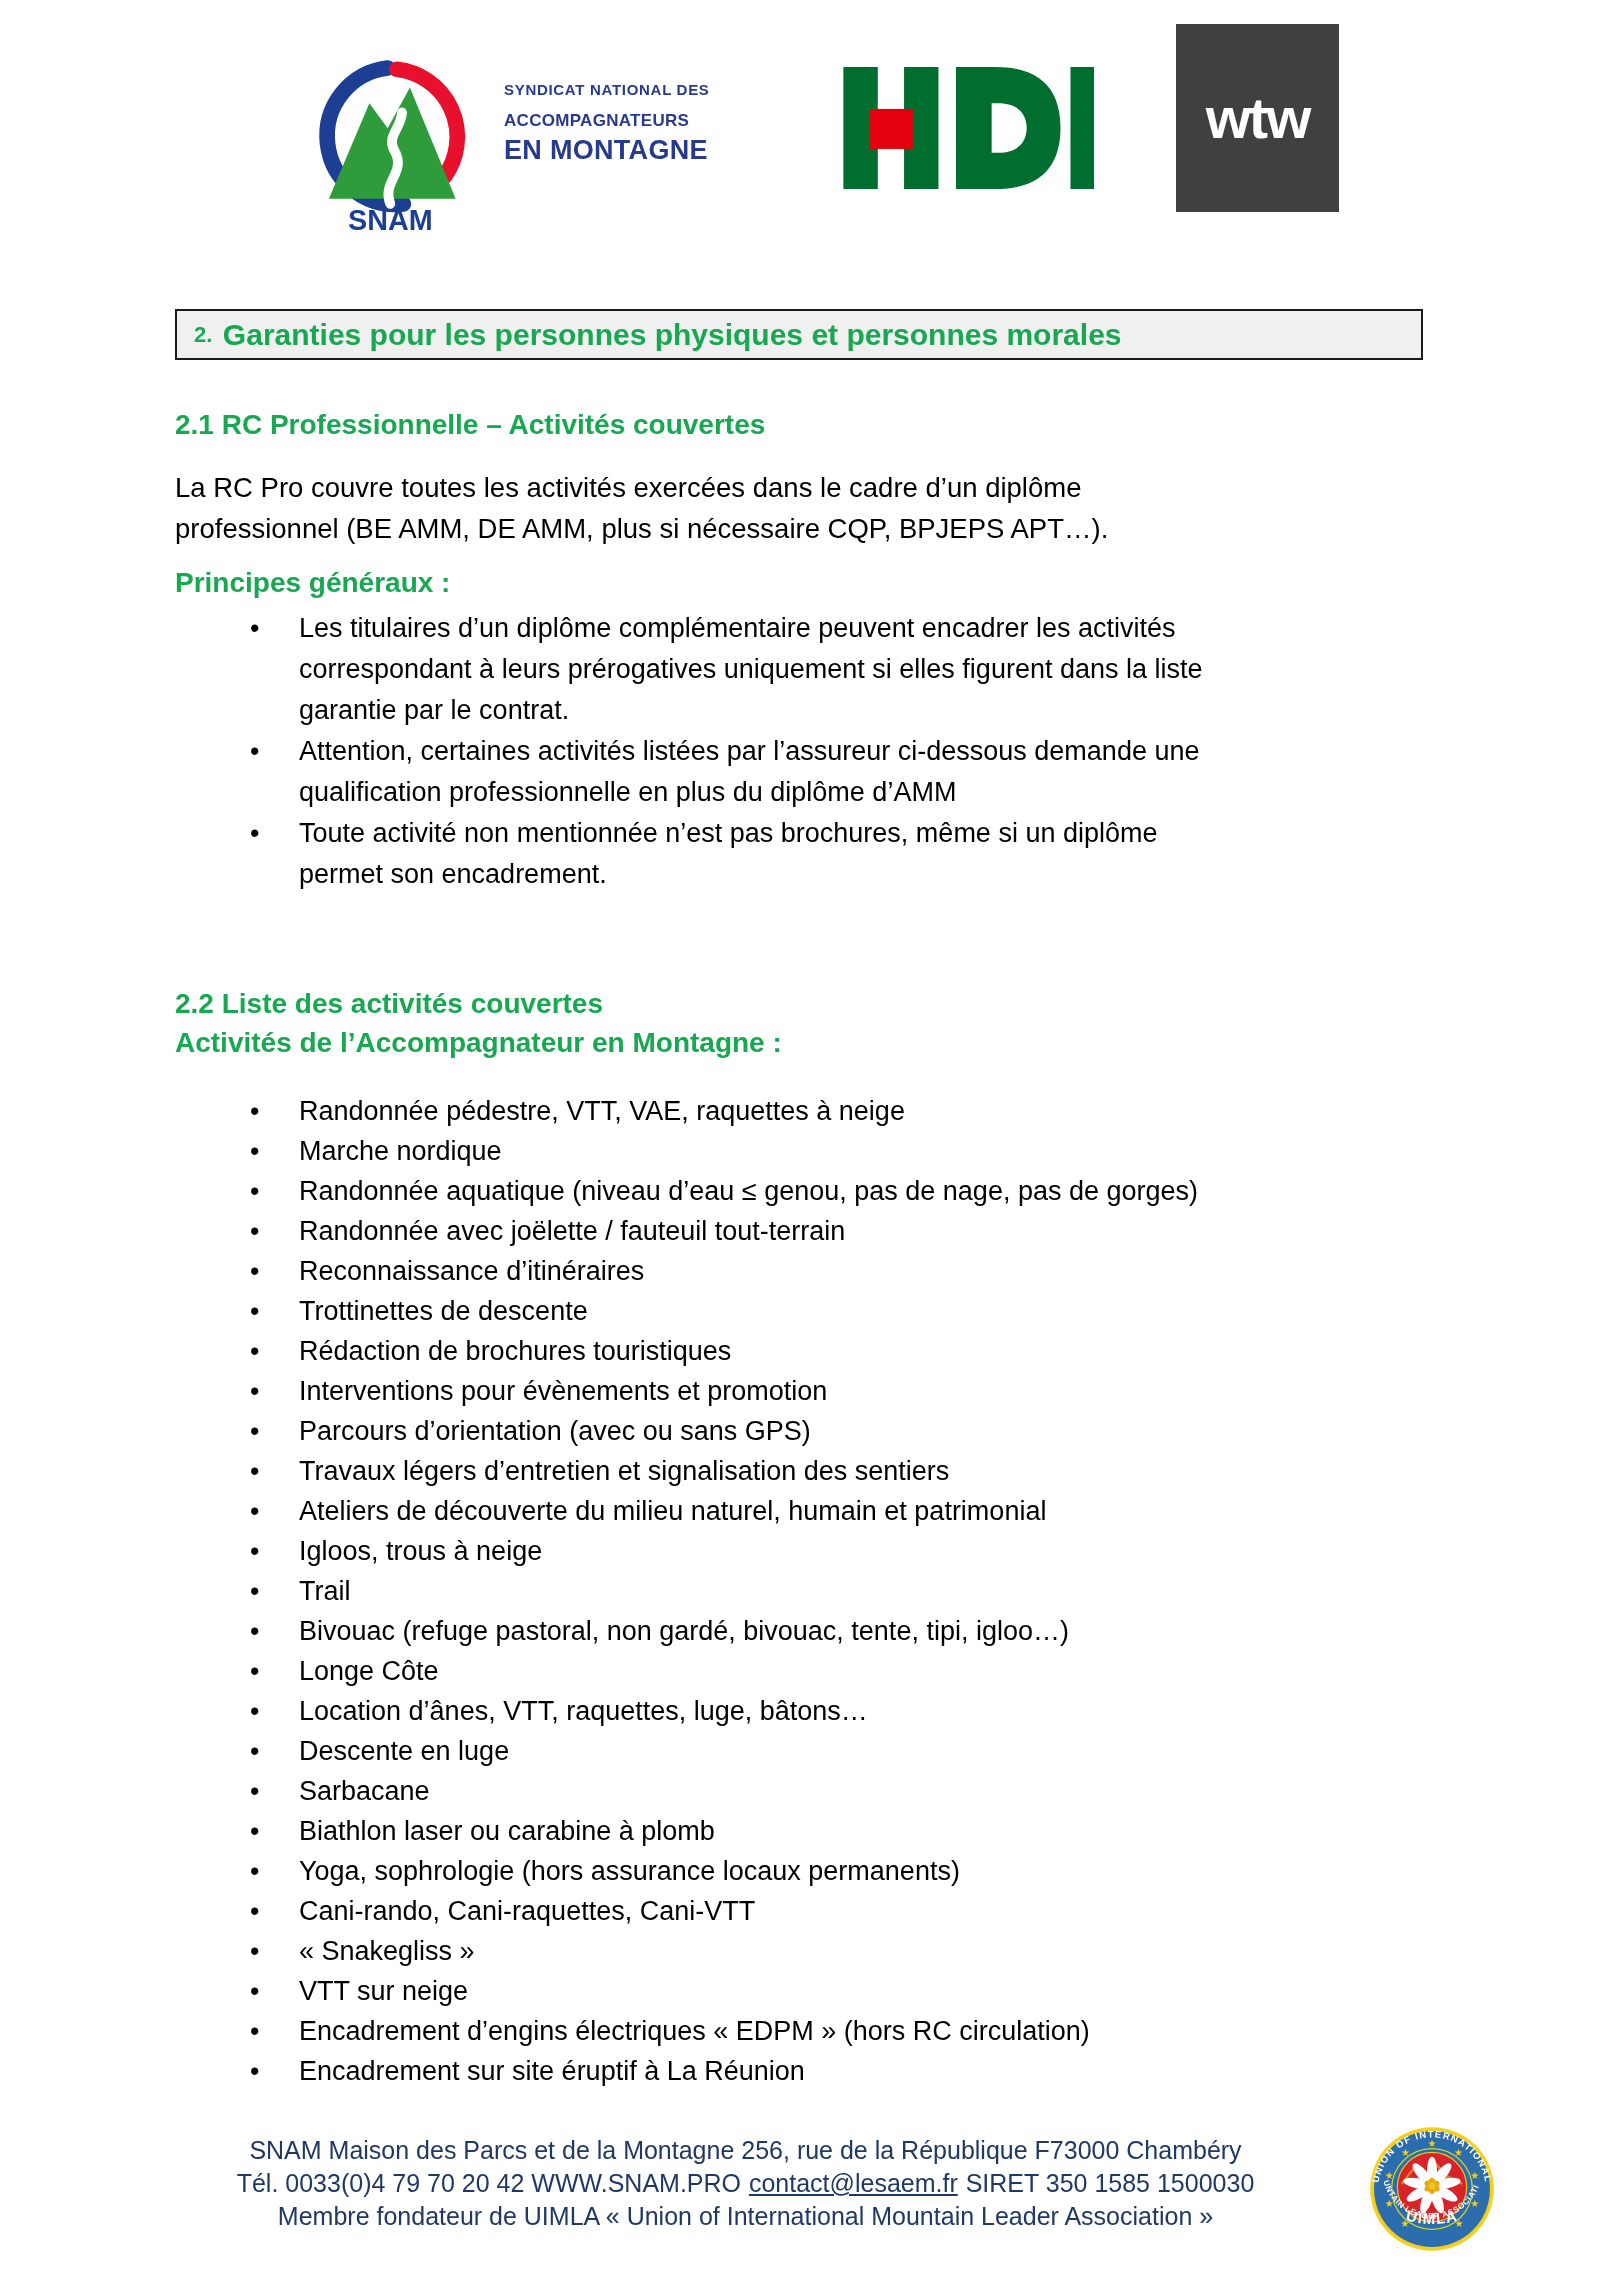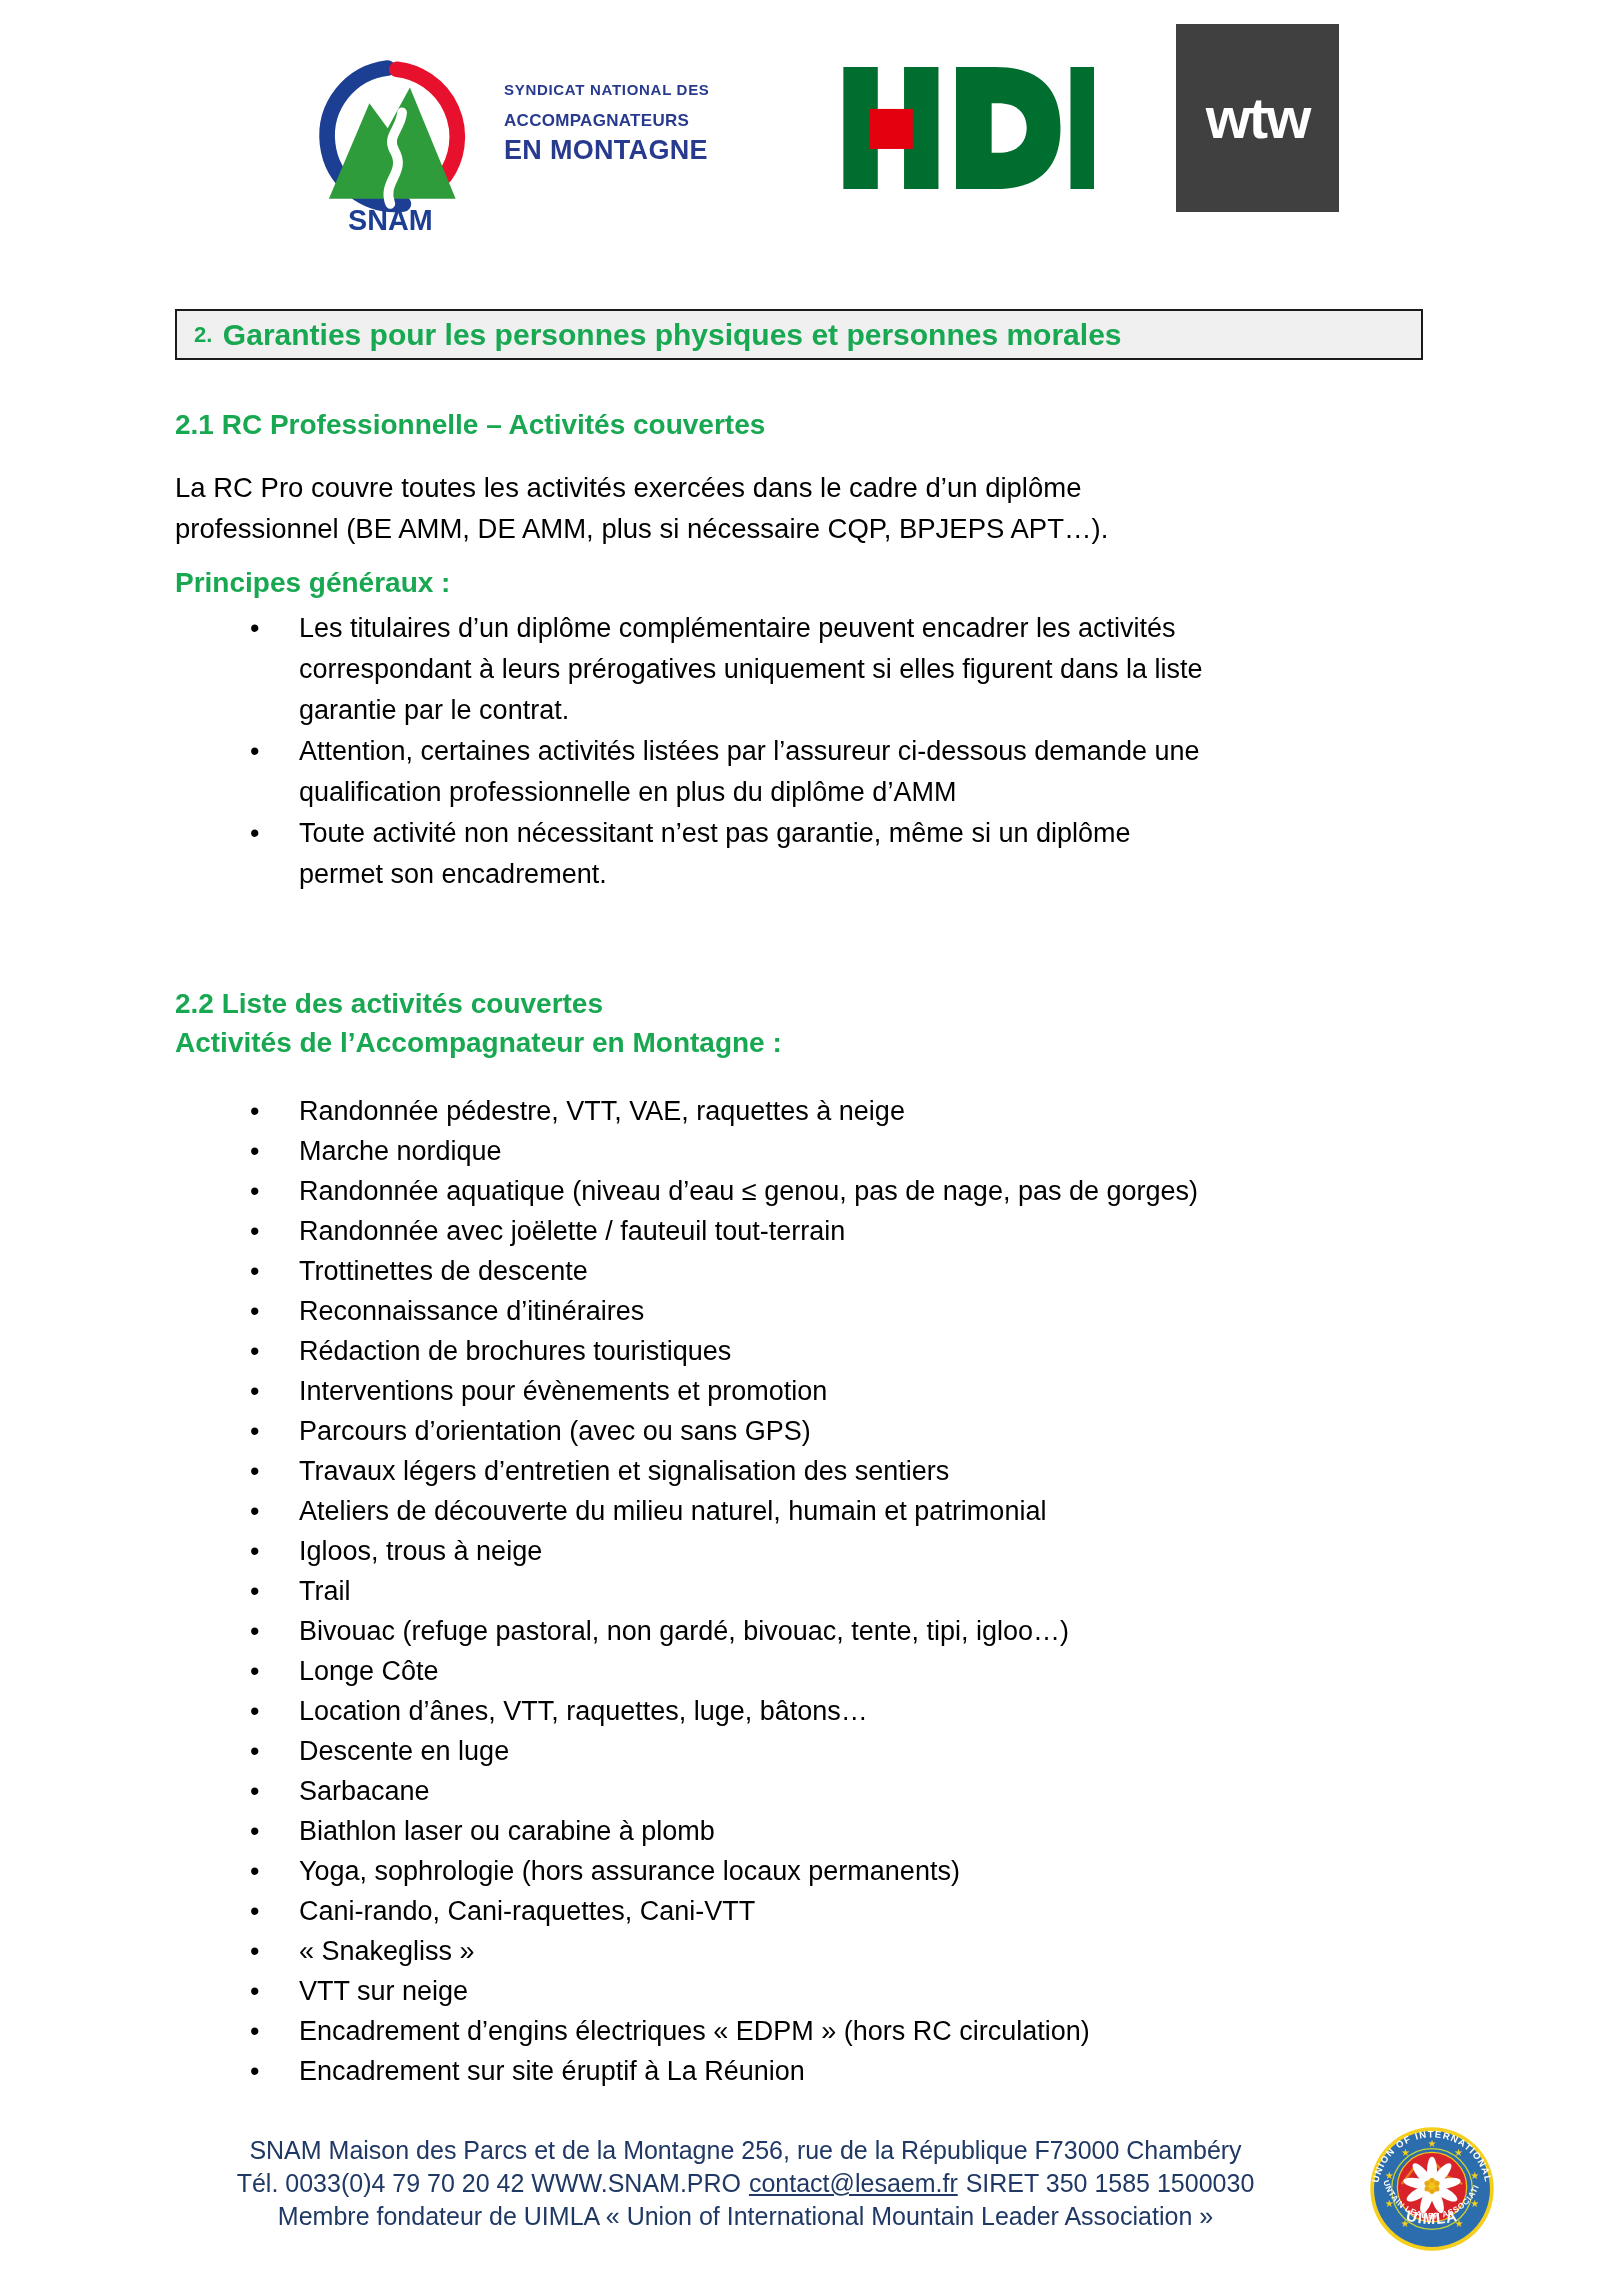--- a/index.html
+++ b/index.html
@@ -109,34 +109,34 @@
 professionnel (BE AMM, DE AMM, plus si nécessaire CQP, BPJEPS APT…).</div>
 
   <div class="abs h-green hpr">Principes généraux :</div>
 
   <ul class="abs principles">
       <li><span class="li-text">Les titulaires d’un diplôme complémentaire peuvent encadrer les activités
 correspondant à leurs prérogatives uniquement si elles figurent dans la liste
 garantie par le contrat.</span></li>
       <li><span class="li-text">Attention, certaines activités listées par l’assureur ci-dessous demande une
 qualification professionnelle en plus du diplôme d’AMM</span></li>
-      <li><span class="li-text">Toute activité non nécessitant n’est pas garantie, même si un diplôme
+      <li><span class="li-text">Toute activité non mentionnée n’est pas brochures, même si un diplôme
 permet son encadrement.</span></li>
     </ul>
 
   <div class="abs h-green h22a">2.2 Liste des activités couvertes</div>
   <div class="abs h-green h22b">Activités de l’Accompagnateur en Montagne :</div>
 
   <ul class="abs activities">
       <li><span class="li-text">Randonnée pédestre, VTT, VAE, raquettes à neige</span></li>
       <li><span class="li-text">Marche nordique</span></li>
       <li><span class="li-text">Randonnée aquatique (niveau d’eau ≤ genou, pas de nage, pas de gorges)</span></li>
       <li><span class="li-text">Randonnée avec joëlette / fauteuil tout-terrain</span></li>
+      <li><span class="li-text">Reconnaissance d’itinéraires</span></li>
       <li><span class="li-text">Trottinettes de descente</span></li>
-      <li><span class="li-text">Reconnaissance d’itinéraires</span></li>
       <li><span class="li-text">Rédaction de brochures touristiques</span></li>
       <li><span class="li-text">Interventions pour évènements et promotion</span></li>
       <li><span class="li-text">Parcours d’orientation (avec ou sans GPS)</span></li>
       <li><span class="li-text">Travaux légers d’entretien et signalisation des sentiers</span></li>
       <li><span class="li-text">Ateliers de découverte du milieu naturel, humain et patrimonial</span></li>
       <li><span class="li-text">Igloos, trous à neige</span></li>
       <li><span class="li-text">Trail</span></li>
       <li><span class="li-text">Bivouac (refuge pastoral, non gardé, bivouac, tente, tipi, igloo…)</span></li>
       <li><span class="li-text">Longe Côte</span></li>
       <li><span class="li-text">Location d’ânes, VTT, raquettes, luge, bâtons…</span></li>

